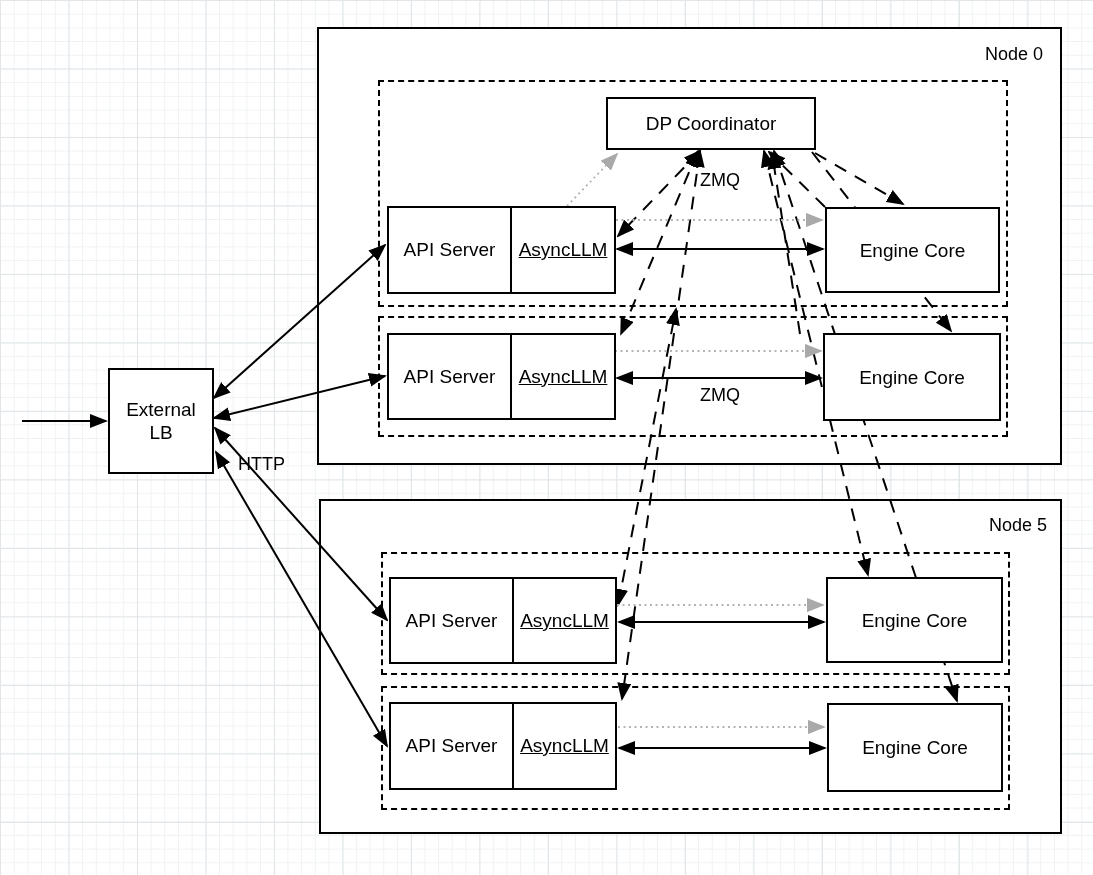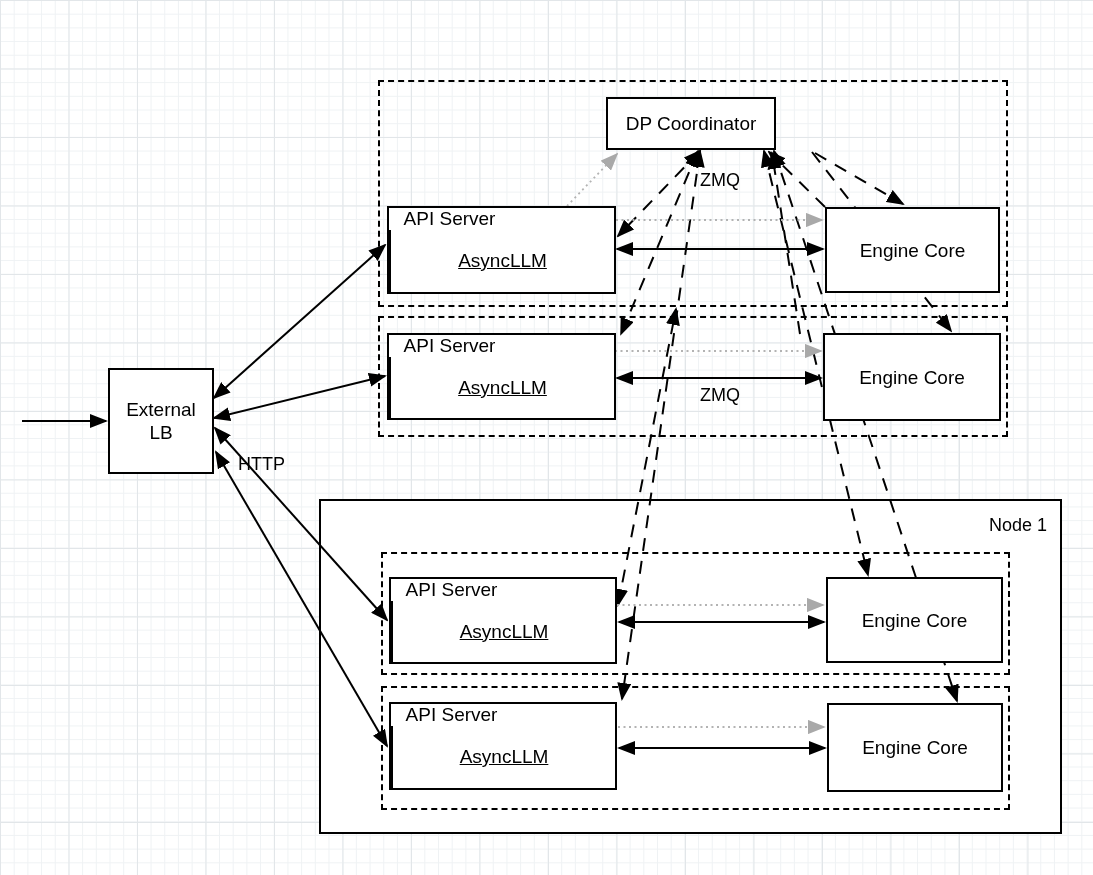--- a/index.html
+++ b/index.html
@@ -54,44 +54,46 @@
     font-size:19px;
     line-height:23px;
   }
   .combo{
     border:2px solid #000;
     background:#fff;
     z-index:4;
     display:flex;
     align-items:stretch;
     font-size:19px;
-    flex-direction:column;
   }
   .combo .cell{
     display:flex;align-items:center;justify-content:center;
     text-align:center;white-space:nowrap;
   }
   .combo .cell.right{border-left:2px solid #000;flex:1;text-decoration:underline;}
   .float-label{
     position:absolute;
     z-index:5;
     font-size:18px;
     line-height:18px;
     text-align:left;
     white-space:nowrap;
   }
 </style>
 </head>
 <body>
 
 <div id="page">
 
+  <div class="abs node" style="left:317px;top:27px;width:745px;height:438px;">
+    <div class="node-label" style="top:16px;right:17px;">Node 0</div>
+  </div>
 
   <div class="abs node" style="left:319px;top:499px;width:743px;height:335px;">
-    <div class="node-label" style="top:15px;right:13px;">Node 1</div>
+    <div class="node-label" style="top:15px;right:13px;">Node 5</div>
   </div>
 
   <div class="abs group" style="left:378px;top:80px;width:630px;height:227px;"></div>
   <div class="abs group" style="left:378px;top:316px;width:630px;height:121px;"></div>
   <div class="abs group" style="left:381px;top:552px;width:629px;height:123px;"></div>
   <div class="abs group" style="left:381px;top:686px;width:629px;height:124px;"></div>
 
   <svg id="edge-layer" viewBox="0 0 1093 875" xmlns="http://www.w3.org/2000/svg">
     <defs>
       <marker id="ah" orient="auto-start-reverse" markerWidth="9" markerHeight="7" refX="8" refY="3.5" markerUnits="strokeWidth">
@@ -124,21 +126,21 @@
       <line x1="616" y1="220" x2="822" y2="220" class="edge-dot" marker-end="url(#ah-gray)"></line>
       <line x1="615" y1="351" x2="821" y2="351" class="edge-dot" marker-end="url(#ah-gray)"></line>
       <line x1="617" y1="605" x2="823" y2="605" class="edge-dot" marker-end="url(#ah-gray)"></line>
       <line x1="618" y1="727" x2="824" y2="727" class="edge-dot" marker-end="url(#ah-gray)"></line>
     </svg>
 
   <div class="abs box" style="left:108px;top:368px;width:106px;height:106px;padding:0 16px;">
     <span>External LB</span>
   </div>
 
-  <div class="abs box" style="left:606px;top:97px;width:170px;height:53px;">
+  <div class="abs box" style="left:606px;top:97px;width:210px;height:53px;">
     <span>DP Coordinator</span>
   </div>
 
   <div class="abs combo" style="left:387px;top:206px;width:229px;height:88px;">
     <div class="cell" style="width:121px;">
       <span>API Server</span>
     </div>
     <div class="cell right">
       <span>AsyncLLM</span>
     </div>

